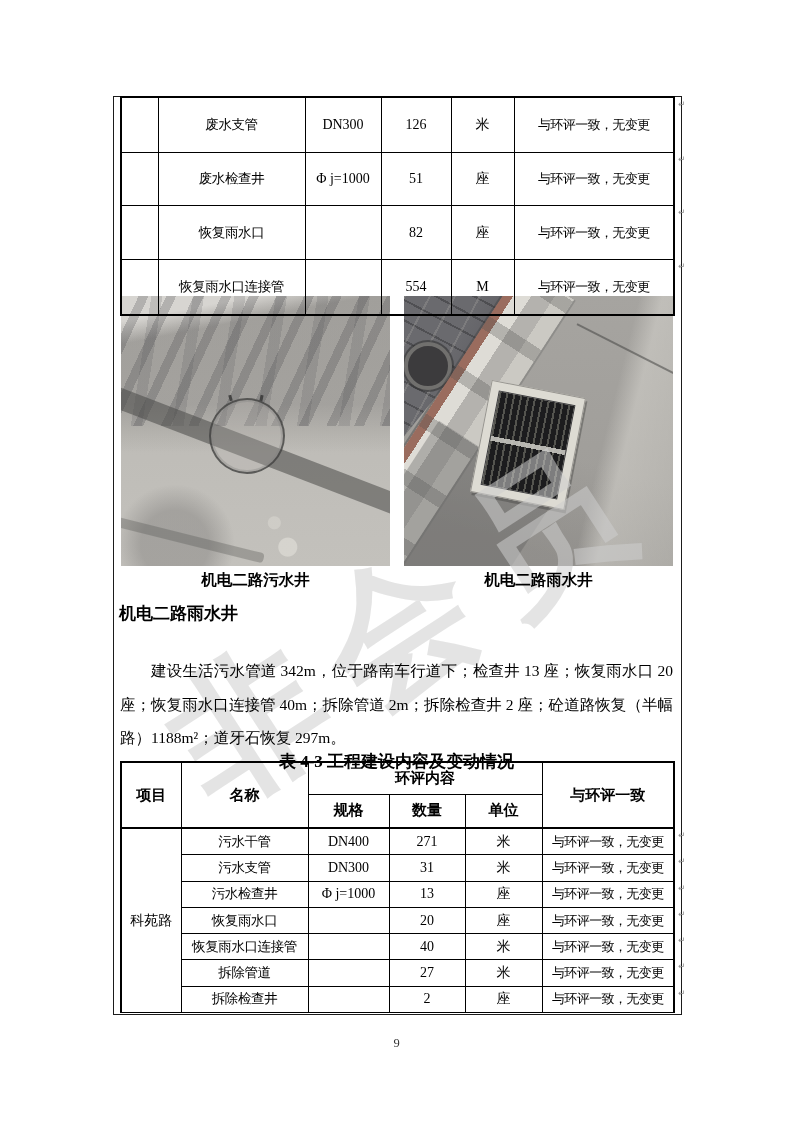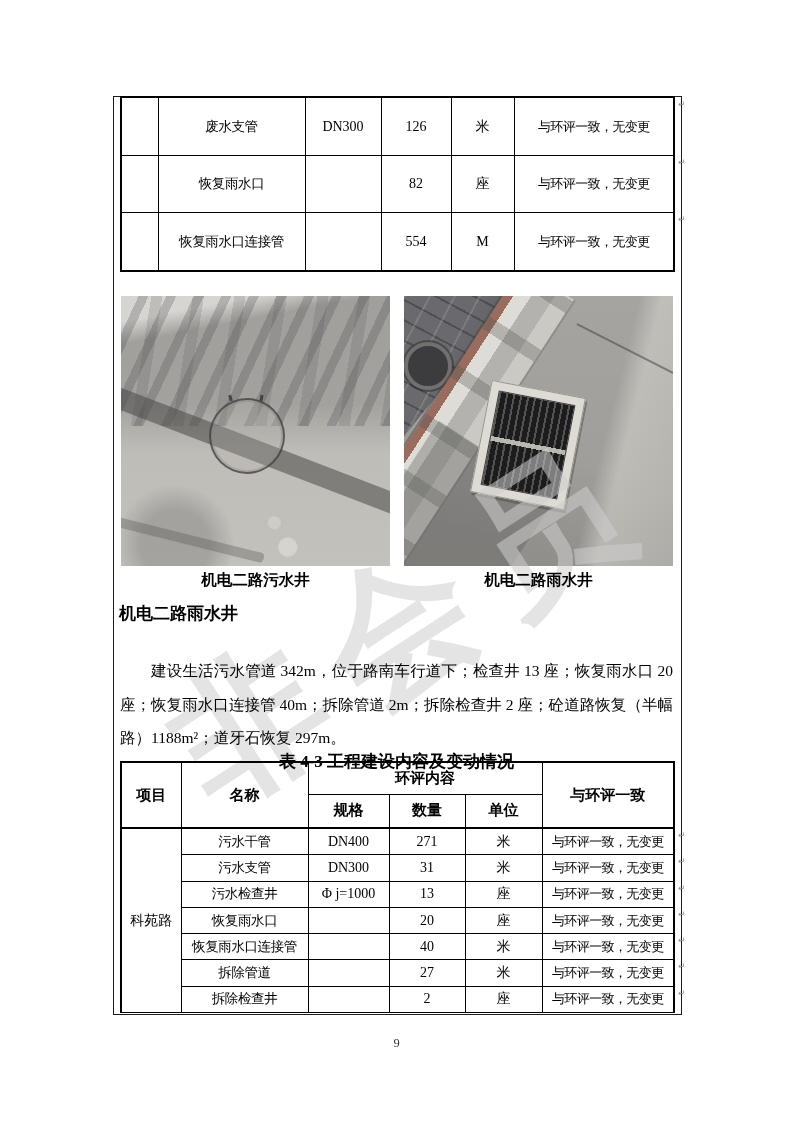--- a/index.html
+++ b/index.html
@@ -17,21 +17,21 @@
              font-family:"Liberation Sans","DejaVu Sans",sans-serif;
              font-weight:bold;font-size:150px;letter-spacing:26px;
              color:rgba(205,205,205,0.55);white-space:nowrap;user-select:none;}
 
   
   .doc-table{border-collapse:collapse;table-layout:fixed;position:absolute;z-index:4;
              font-size:14px;background:transparent;}
   .doc-table td,.doc-table th{border:1px solid #000;text-align:center;vertical-align:middle;
              padding:0 1px;position:relative;white-space:nowrap;font-weight:normal;}
   .doc-table th{font-weight:bold;font-size:15px;}
-  #table-top{left:120px;top:96px;width:553px;height:176px;border:2px solid #000;}
+  #table-top{left:120px;top:96px;width:553px;height:220px;border:2px solid #000;}
   #table-43{left:120px;top:761px;width:553px;height:252px;border:2px solid #000;border-bottom:1px solid #000;}
   .hdeep{border-bottom:2px solid #000 !important;margin-left:20px;}
   td.namecell{font-size:13.5px;letter-spacing:-0.4px;}
   td.act{font-size:13px;letter-spacing:-0.6px;overflow:visible;}
   td.rowend{overflow:visible;}
   td.rowend::after{content:"\21B5";position:absolute;right:-12px;top:1px;
                    font-size:9px;color:#909090;font-family:"DejaVu Sans",sans-serif;}
 
   
   .photo{position:absolute;top:296px;width:269px;height:270px;overflow:hidden;z-index:1;}
@@ -128,20 +128,28 @@
       <tr>
         <td></td>
         <td class="namecell">废水支管</td>
         <td>DN300</td>
         <td>126</td>
         <td>米</td>
         <td class="act rowend">与环评一致，无变更</td>
       </tr>
       <tr>
         <td></td>
+        <td class="namecell">废水检查井</td>
+        <td>Φ j=1000</td>
+        <td>51</td>
+        <td>座</td>
+        <td class="act rowend">与环评一致，无变更</td>
+      </tr>
+      <tr>
+        <td></td>
         <td class="namecell">恢复雨水口</td>
         <td></td>
         <td>82</td>
         <td>座</td>
         <td class="act rowend">与环评一致，无变更</td>
       </tr>
       <tr>
         <td></td>
         <td class="namecell">恢复雨水口连接管</td>
         <td></td>

